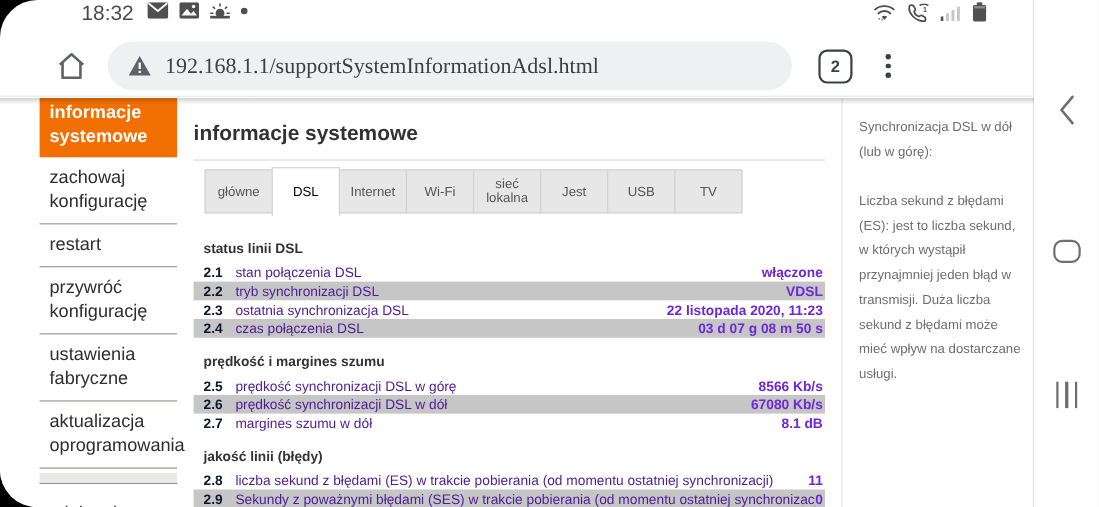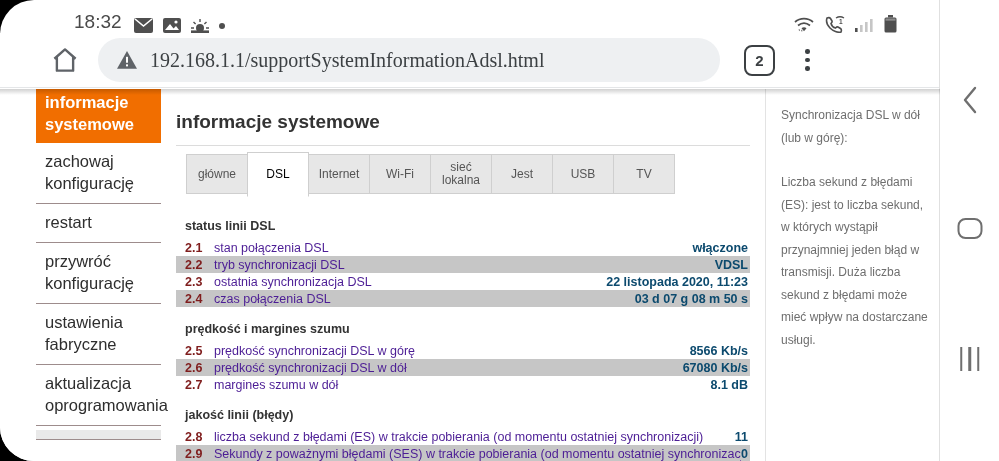--- a/index.html
+++ b/index.html
@@ -1,20 +1,20 @@
 <!DOCTYPE html>
 <html><head>
 <meta charset="utf-8">
 <style>
   html,body{margin:0;padding:0;background:#000;font-family:"Liberation Sans","DejaVu Sans",sans-serif;}
   .stage{position:relative;width:999px;height:461px;background:#000;overflow:hidden;}
   .screen{position:absolute;inset:0;background:#fff;border-radius:34px 0 0 34px;overflow:hidden;}
 
   
-  .statusbar{position:absolute;top:0;left:0;right:44px;height:33px;display:flex;align-items:flex-end;padding:2px 58px 0 74px;box-sizing:border-box;color:#4a4a4a;}
+  .statusbar{position:absolute;top:0;left:0;right:44px;height:33px;display:flex;align-items:flex-start;padding:2px 58px 0 74px;box-sizing:border-box;color:#4a4a4a;}
   .sb-time{font-size:19px;color:#4a4a4a;}
   .sb-left{display:flex;align-items:center;gap:10px;margin-left:12px;}
   .sb-spacer{flex:1;}
   .sb-right{display:flex;align-items:center;gap:9px;}
   .dot{width:6px;height:6px;border-radius:50%;background:#4f4f4f;}
 
   
   .toolbar{position:absolute;top:33px;left:0;right:59px;height:55px;display:flex;align-items:center;padding-left:50px;box-sizing:border-box;background:#fff;border-bottom:1px solid #e4e6e8;}
   .urlpill{display:flex;align-items:center;height:44px;width:622px;margin-left:18px;background:#eef0f2;border-radius:22px;padding:0 18px;box-sizing:border-box;font-family:Liberation Serif, serif;}
   .url-text{font-size:20px;color:#3c4043;margin-left:12px;white-space:nowrap;overflow:hidden;}
@@ -38,23 +38,23 @@
   .page-title{font-size:19px;font-weight:bold;color:#333;margin:22px 0 12px 0;}
   .title-rule{border:none;border-top:1px solid #dcdcdc;margin:0 0 8px 0;}
   .tabstrip{display:flex;margin-top:2px;position:relative;}
   .tab{width:62px;height:40px;box-sizing:border-box;border:1px solid #cfcfcf;margin-left:-1px;background:#e7e7e7;display:flex;align-items:center;justify-content:center;text-align:center;font-size:12px;line-height:13px;color:#555;}
   .tab:first-child{margin-left:10px;}
   .tab.active{background:#fff;height:45px;margin-top:-2px;border-bottom-color:#fff;position:relative;z-index:2;color:#000000;}
   .section-heading{font-weight:bold;font-size:12.5px;color:#333;margin:15px 0 6px 9px;}
   .section-heading.first{margin-top:22px;}
   .row{display:flex;height:17px;align-items:center;font-size:12.5px;}
   .row.alt{background:#c6c6c6;}
-  .row-id{width:26px;margin-left:9px;font-weight:bold;color:#7f1d1d;flex-shrink:0;}
+  .row-id{width:26px;margin-left:9px;font-weight:bold;color:#0f172a;flex-shrink:0;}
   .row-label{color:#4c1d95;flex:1;margin-left:3px;white-space:nowrap;overflow:hidden;}
-  .row-value{font-weight:bold;color:#0c4a6e;margin-right:2px;white-space:nowrap;}
+  .row-value{font-weight:bold;color:#6d28d9;margin-right:2px;white-space:nowrap;}
 
   
   .help{position:absolute;left:765px;top:0;bottom:0;width:173px;border-left:1px solid #e3e3e3;padding:15px 10px 0 15px;box-sizing:border-box;overflow:hidden;}
   .help p{font-size:12px;line-height:22.5px;color:#6e6e6e;margin:0;}
   .help p.space{margin-top:22px;}
 
   
   .navbar{position:absolute;top:0;right:0;width:59px;height:461px;background:#fff;border-left:1px solid #e0e0e0;}
   .nav-back{position:absolute;top:86px;left:50%;transform:translateX(-50%);}
   .nav-home{position:absolute;top:218px;left:50%;transform:translateX(-50%);width:25px;height:21px;border:2.5px solid #6f6f6f;border-radius:8px;box-sizing:border-box;}

